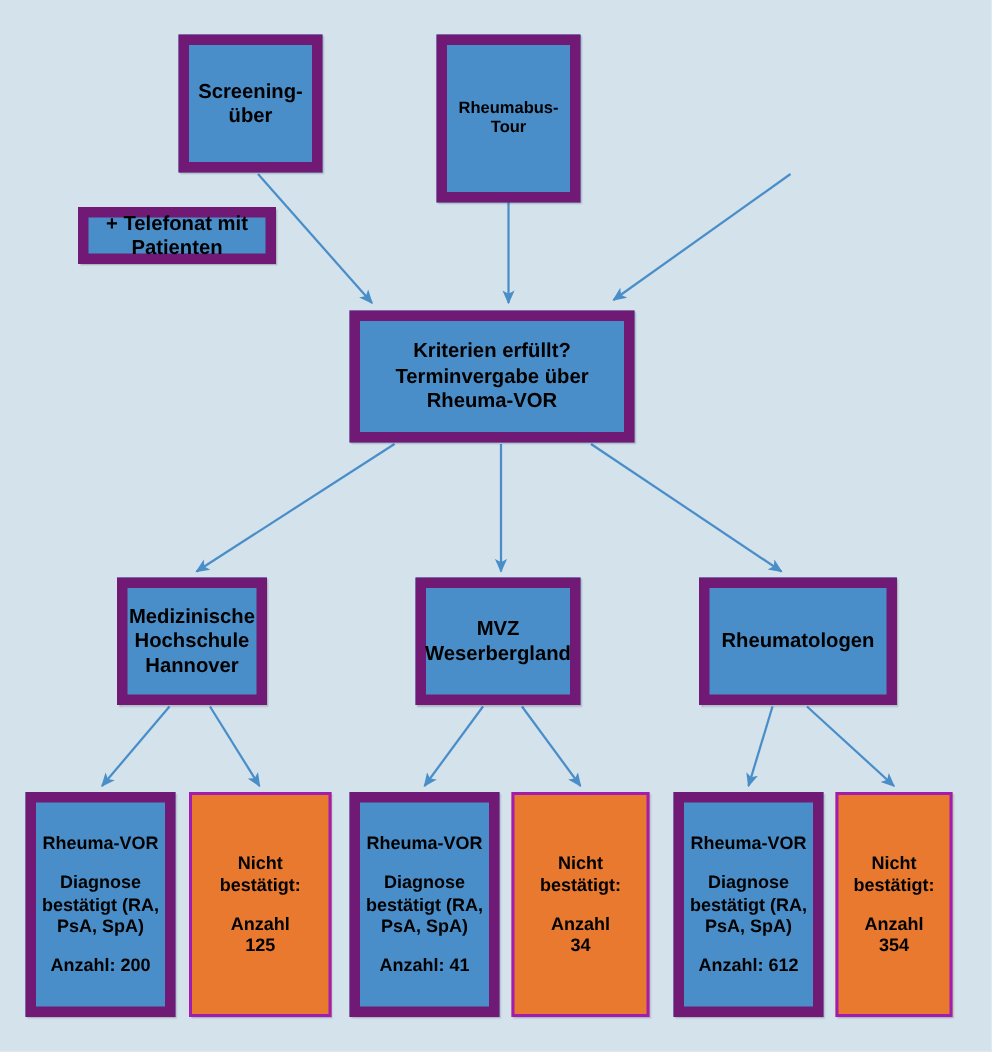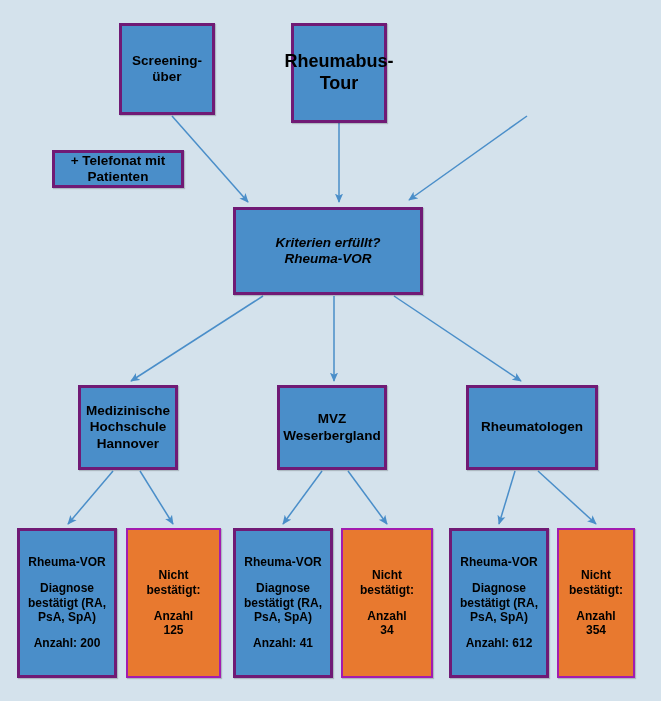--- a/index.html
+++ b/index.html
@@ -33,39 +33,39 @@
     align-items: center;
     justify-content: center;
     text-align: center;
     color: #000000;
     font-weight: bold;
     line-height: 1.22;
     z-index: 2;
   }
   .node.blue {
     background: #4a8ec9;
-    border: 3px solid #701a75;
+    border: 7px solid #701a75;
     box-shadow: 1px 1px 1px rgba(0,0,0,0.18);
   }
   .node.orange {
     background: #e8792f;
     border: 2px solid #a21caf;
     box-shadow: 1px 1px 1px rgba(0,0,0,0.18);
   }
   .node .line {
     display: block;
     white-space: nowrap;
   }
   
   #n-screening { left: 119px; top: 23px;  width: 96px;  height: 92px; font-size: 13.5px; }
-  #n-rheumabus { left: 291px; top: 23px;  width: 96px;  height: 100px; font-size: 18px; }
+  #n-rheumabus { left: 291px; top: 23px;  width: 96px;  height: 112px; font-size: 11px; }
   #n-sichtung  { left: 476px; top: 23px;  width: 100px; height: 92px; font-size: 13.5px; }
-  #n-telefonat { left: 52px;  top: 138px; width: 132px; height: 38px; font-size: 13.5px; margin-top: 12px; }
+  #n-telefonat { left: 52px;  top: 138px; width: 132px; height: 38px; font-size: 13.5px; }
   
-  #n-kriterien { left: 233px; top: 207px; width: 190px; height: 88px; font-size: 13.5px; font-style: italic; }
+  #n-kriterien { left: 233px; top: 207px; width: 190px; height: 88px; font-size: 13.5px; }
   
   #n-mhh  { left: 78px;  top: 385px; width: 100px; height: 85px; font-size: 13.5px; }
   #n-mvz  { left: 277px; top: 385px; width: 110px; height: 85px; font-size: 13.5px; }
   #n-rheu { left: 466px; top: 385px; width: 132px; height: 85px; font-size: 13.5px; }
   
   #r-mhh-ja   { left: 17px;  top: 528px; width: 100px; height: 150px; font-size: 12px; }
   #r-mhh-nein { left: 126px; top: 528px; width: 95px;  height: 150px; font-size: 12px; }
   #r-mvz-ja   { left: 233px; top: 528px; width: 100px; height: 150px; font-size: 12px; }
   #r-mvz-nein { left: 341px; top: 528px; width: 92px;  height: 150px; font-size: 12px; }
   #r-rhe-ja   { left: 449px; top: 528px; width: 100px; height: 150px; font-size: 12px; }
@@ -110,20 +110,21 @@
   </div>
 
 
   <div class="node blue" id="n-telefonat">
     <span class="line">+ Telefonat mit</span>
     <span class="line">Patienten</span>
   </div>
 
   <div class="node blue" id="n-kriterien">
     <span class="line">Kriterien erfüllt?</span>
+    <span class="line">Terminvergabe über</span>
     <span class="line">Rheuma-VOR</span>
   </div>
 
   <div class="node blue" id="n-mvz">
     <span class="line">MVZ</span>
     <span class="line">Weserbergland</span>
   </div>
 
   <div class="node blue" id="n-mhh">
     <span class="line">Medizinische</span>

